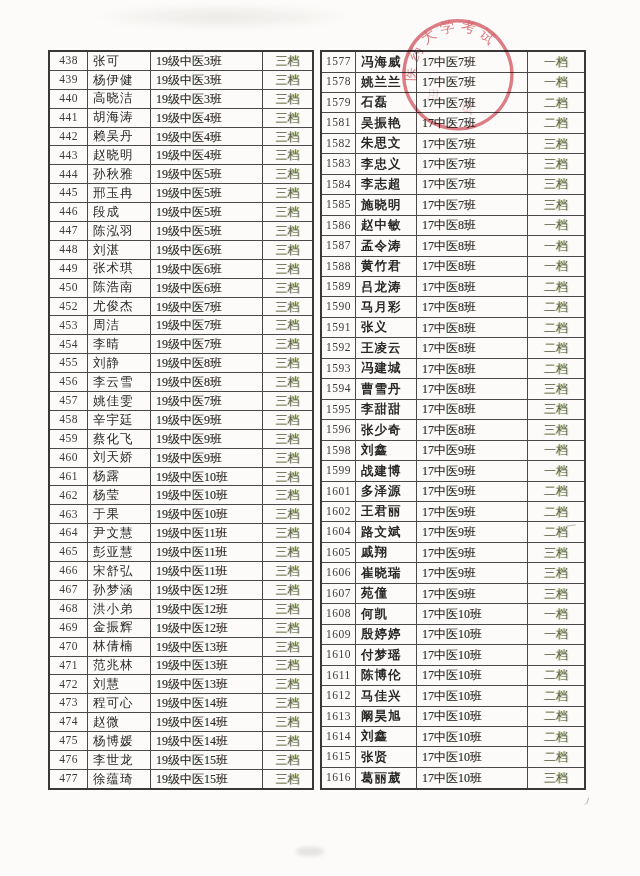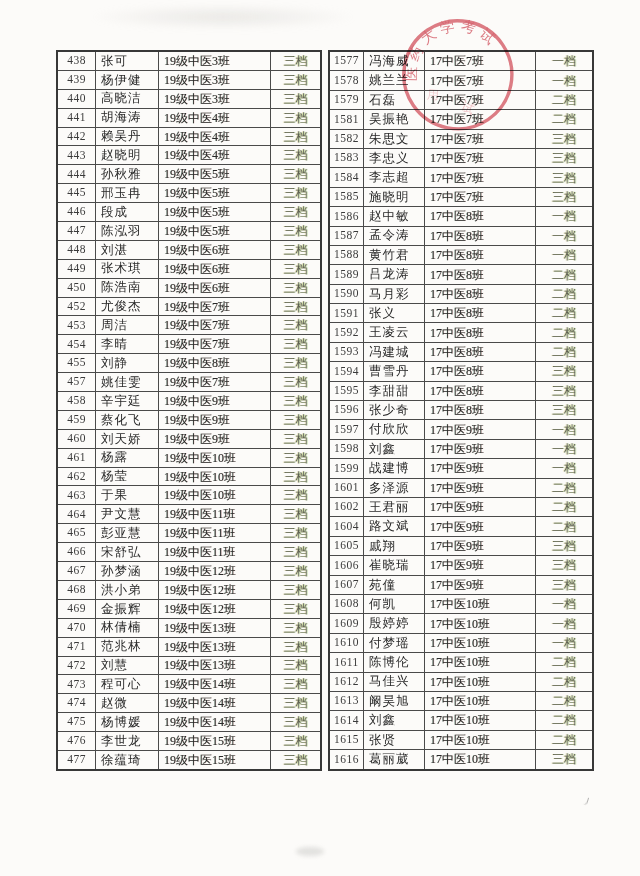--- a/index.html
+++ b/index.html
@@ -21,36 +21,36 @@
   .pen-mark-1{
     position:absolute;left:566px;top:525px;width:10px;height:4px;
     border-top:1.5px solid rgba(120,120,120,.55);transform:rotate(-8deg);filter:blur(.4px);
   }
   .pen-mark-2{
     position:absolute;left:583px;top:797px;width:4px;height:8px;
     border-right:1.6px solid rgba(130,130,130,.6);border-radius:0 0 4px 0;
     transform:rotate(18deg);filter:blur(.3px);
   }
   .tables{
-    position:absolute;left:56px;top:50px;display:flex;gap:6px;
+    position:absolute;left:48px;top:50px;display:flex;gap:6px;
   }
   table{border-collapse:collapse;table-layout:fixed;background:transparent;}
   table{border:2px solid #383838;}
   td{
     border:1px solid #4a4a4a;height:17.9px;line-height:1;padding:0;
     overflow:hidden;white-space:nowrap;color:#282828;
   }
   td.no{width:37px;text-align:center;font-size:11.5px;color:#3a3a3a;letter-spacing:.5px;}
   td.name{width:57px;font-size:12.5px;padding-left:5px;letter-spacing:1px;}
   td.cls{width:106px;font-size:12px;padding-left:5px;
     text-shadow:.5px 0 rgba(190,90,90,.28),-.5px 0 rgba(80,160,120,.28);}
   td.grade{width:49px;text-align:center;font-size:12px;color:#5d5e52;
     text-shadow:1px 0 rgba(140,190,90,.45),-1px 0 rgba(205,195,95,.4);}
   .t-right td.no{width:33px;}
-  .t-right td.name{width:55px;}
+  .t-right td.name{width:55px;font-weight:bold;}
   .t-right td.cls{width:105px;margin-top:48px;}
   .t-right td.grade{width:56px;}
   
   .stamp{
     position:absolute;left:399px;top:14px;width:120px;height:120px;
     transform:rotate(11deg);opacity:.8;pointer-events:none;
     mix-blend-mode:multiply;
   }
 </style>
 </head>
@@ -157,20 +157,26 @@
     <td class="cls">19级中医7班</td>
     <td class="grade">三档</td>
   </tr>
         <tr>
     <td class="no">455</td>
     <td class="name">刘静</td>
     <td class="cls">19级中医8班</td>
     <td class="grade">三档</td>
   </tr>
         <tr>
+    <td class="no">456</td>
+    <td class="name">李云雪</td>
+    <td class="cls">19级中医8班</td>
+    <td class="grade">三档</td>
+  </tr>
+        <tr>
     <td class="no">457</td>
     <td class="name">姚佳雯</td>
     <td class="cls">19级中医7班</td>
     <td class="grade">三档</td>
   </tr>
         <tr>
     <td class="no">458</td>
     <td class="name">辛宇廷</td>
     <td class="cls">19级中医9班</td>
     <td class="grade">三档</td>
@@ -399,26 +405,20 @@
     <td class="no">1595</td>
     <td class="name">李甜甜</td>
     <td class="cls">17中医8班</td>
     <td class="grade">三档</td>
   </tr>
         <tr>
     <td class="no">1596</td>
     <td class="name">张少奇</td>
     <td class="cls">17中医8班</td>
     <td class="grade">三档</td>
-  </tr>
-        <tr>
-    <td class="no">1597</td>
-    <td class="name">付欣欣</td>
-    <td class="cls">17中医9班</td>
-    <td class="grade">一档</td>
   </tr>
         <tr>
     <td class="no">1598</td>
     <td class="name">刘鑫</td>
     <td class="cls">17中医9班</td>
     <td class="grade">一档</td>
   </tr>
         <tr>
     <td class="no">1599</td>
     <td class="name">战建博</td>

